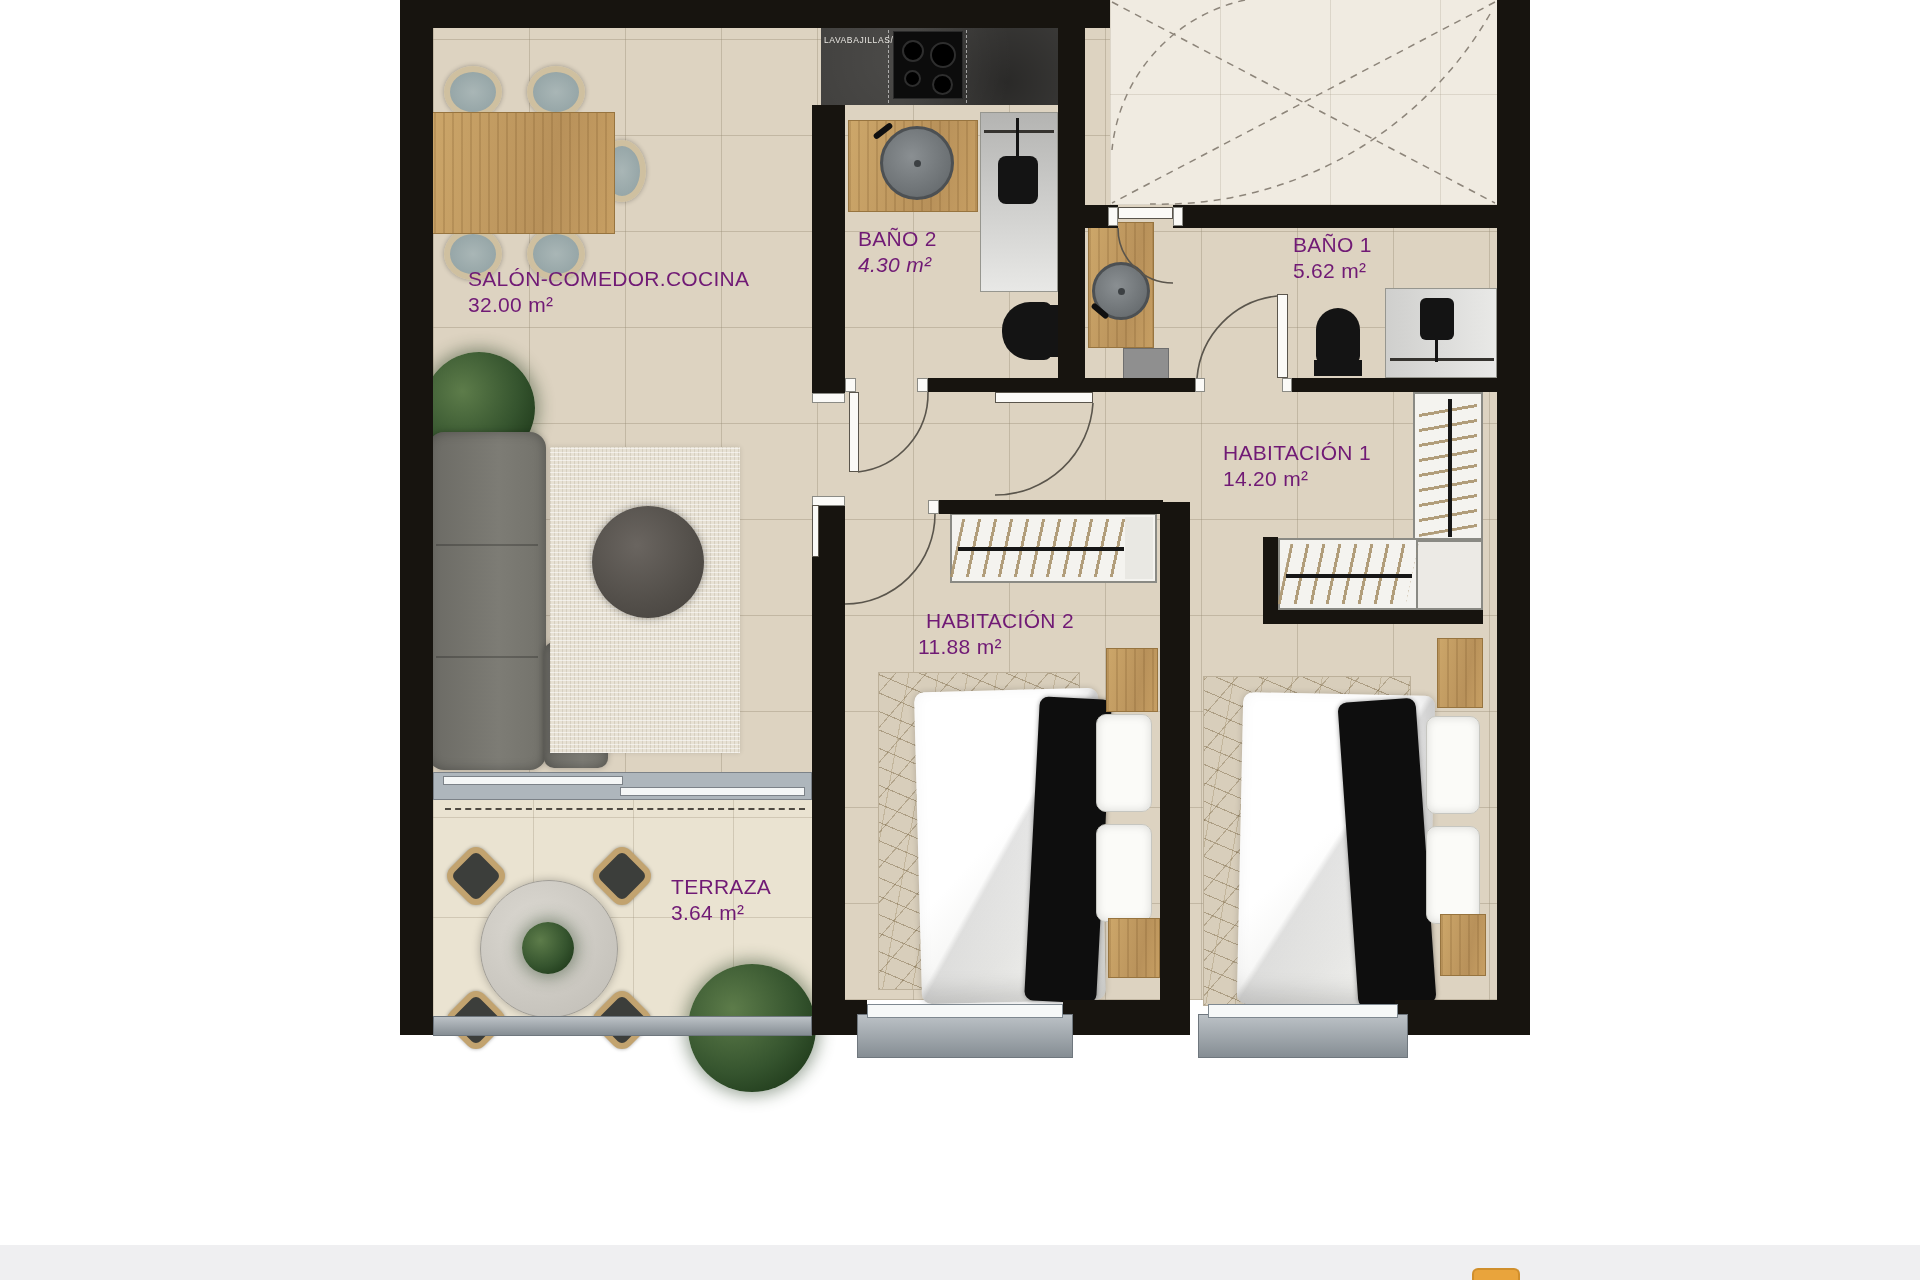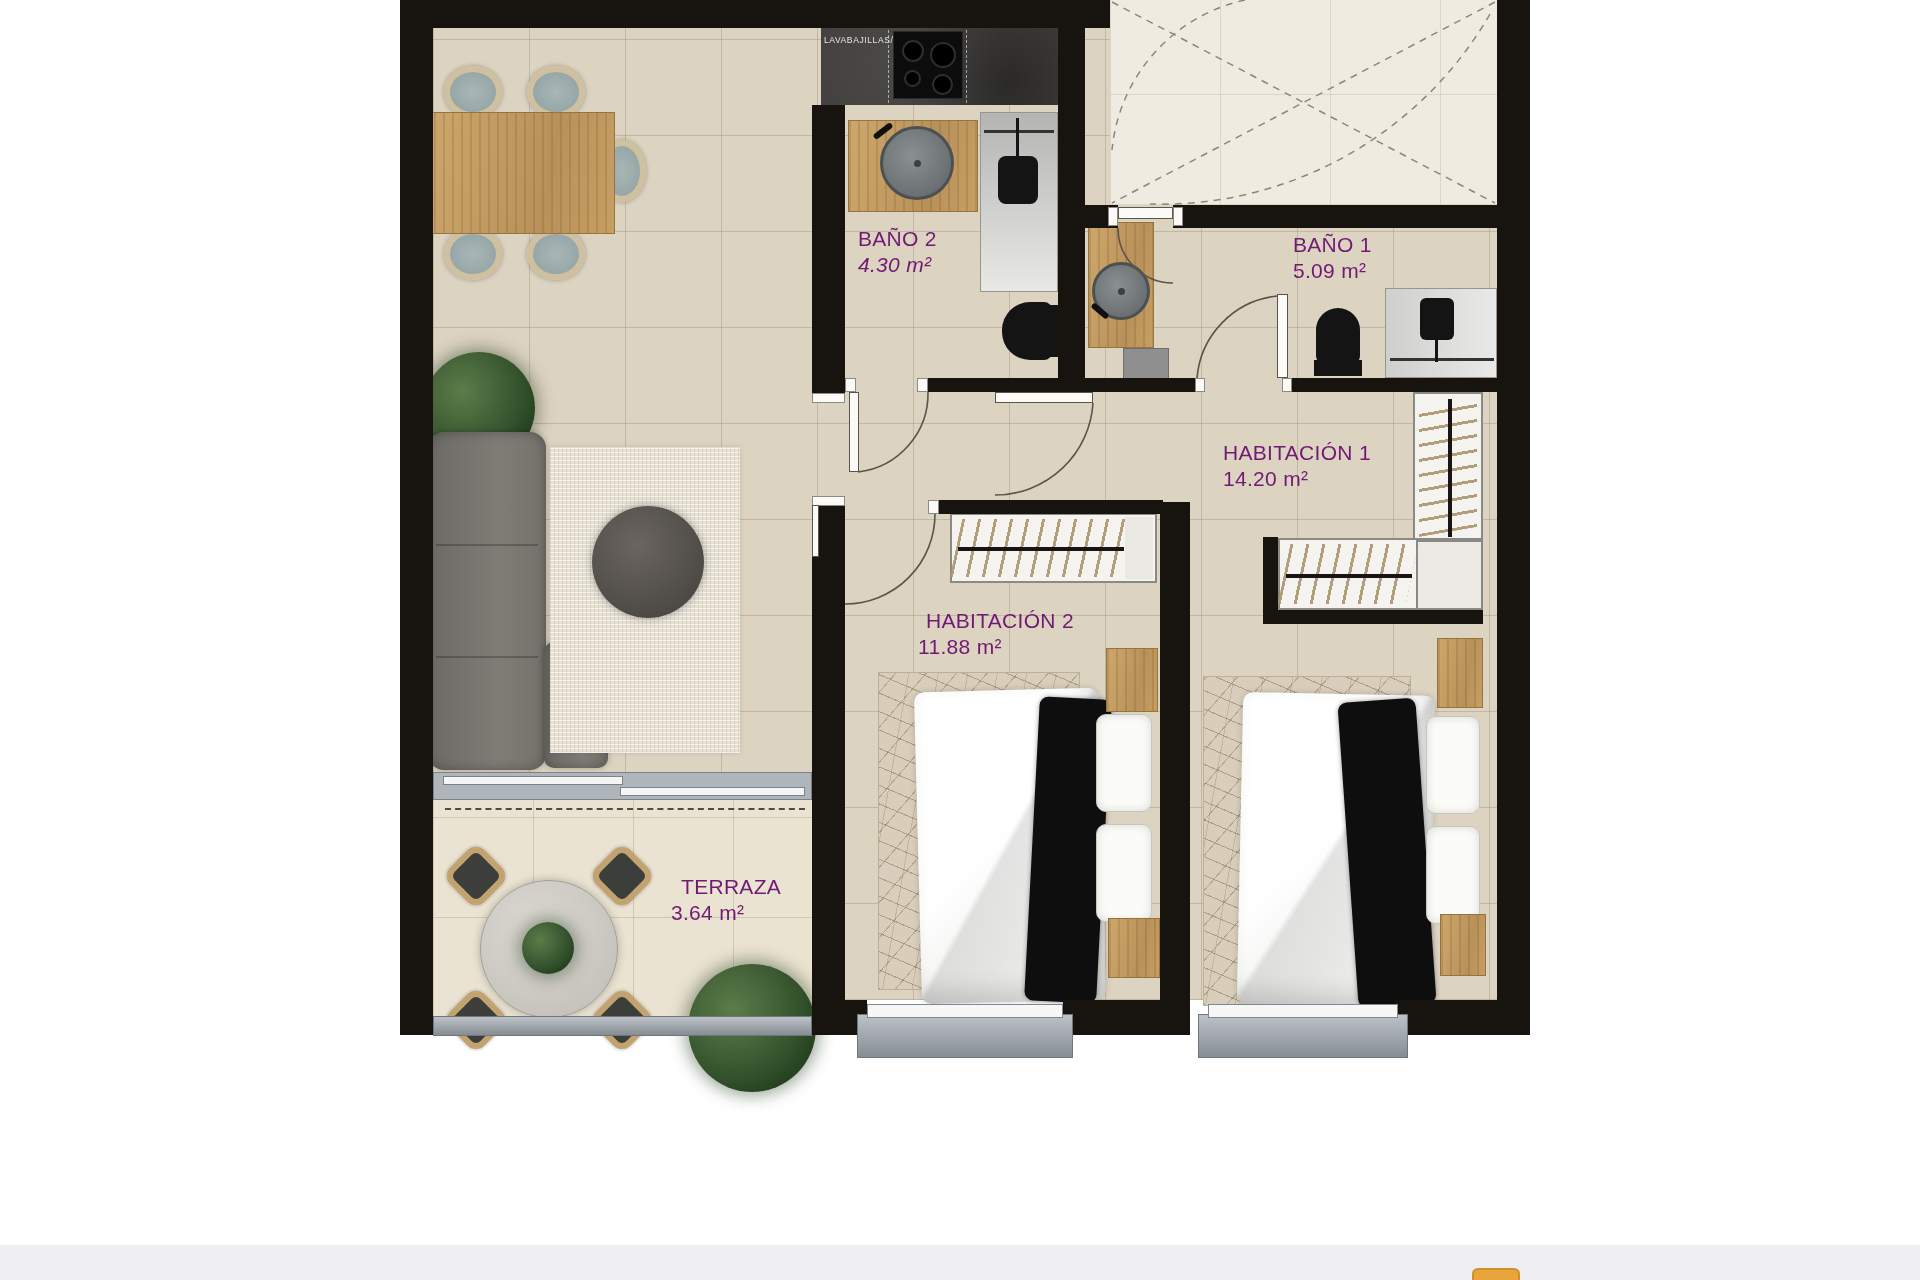--- a/index.html
+++ b/index.html
@@ -260,36 +260,40 @@
 
     <g stroke="#5a554c" stroke-width="1.6" fill="none">
       <path d="M 928 392 A 79 79 0 0 1 858 472"></path>
       <path d="M 1093 403 A 98 98 0 0 1 995 495"></path>
       <path d="M 1197 378 A 90 90 0 0 1 1277 296"></path>
       <path d="M 935 514 A 90 90 0 0 1 845 604"></path>
       <path d="M 1118 228 A 55 55 0 0 0 1173 283"></path>
     </g>
   </svg>
 
+  <div class="abs label" style="left:468px;top:266px;">
+    <span style="display:block;">SALÓN-COMEDOR.COCINA</span>
+    <span style="display:block;">32.00 m²</span>
+  </div>
   <div class="abs label" style="left:858px;top:226px;">
     <span style="display:block;">BAÑO 2</span>
     <span style="display:block;font-style:italic;">4.30 m²</span>
   </div>
   <div class="abs label" style="left:1293px;top:232px;">
     <span style="display:block;">BAÑO 1</span>
-    <span style="display:block;">5.09 m²</span>
+    <span style="display:block;">5.62 m²</span>
   </div>
   <div class="abs label" style="left:1223px;top:440px;">
     <span style="display:block;">HABITACIÓN 1</span>
     <span style="display:block;">14.20 m²</span>
   </div>
   <div class="abs label" style="left:918px;top:608px;">
     <span style="display:block;margin-left:8px;">HABITACIÓN 2</span>
     <span style="display:block;">11.88 m²</span>
   </div>
   <div class="abs label" style="left:671px;top:874px;">
-    <span style="display:block;margin-left:10px;">TERRAZA</span>
+    <span style="display:block;">TERRAZA</span>
     <span style="display:block;">3.64 m²</span>
   </div>
 
   <div id="footerbar" class="abs" style="left:0;top:1245px;width:1920px;height:35px;"></div>
   <div id="orangetab" class="abs" style="left:1472px;top:1268px;width:48px;height:12px;background:#e9a43c;border:2px solid #d08f2c;border-bottom:none;box-sizing:border-box;"></div>
 </div>
 
 </body></html>

